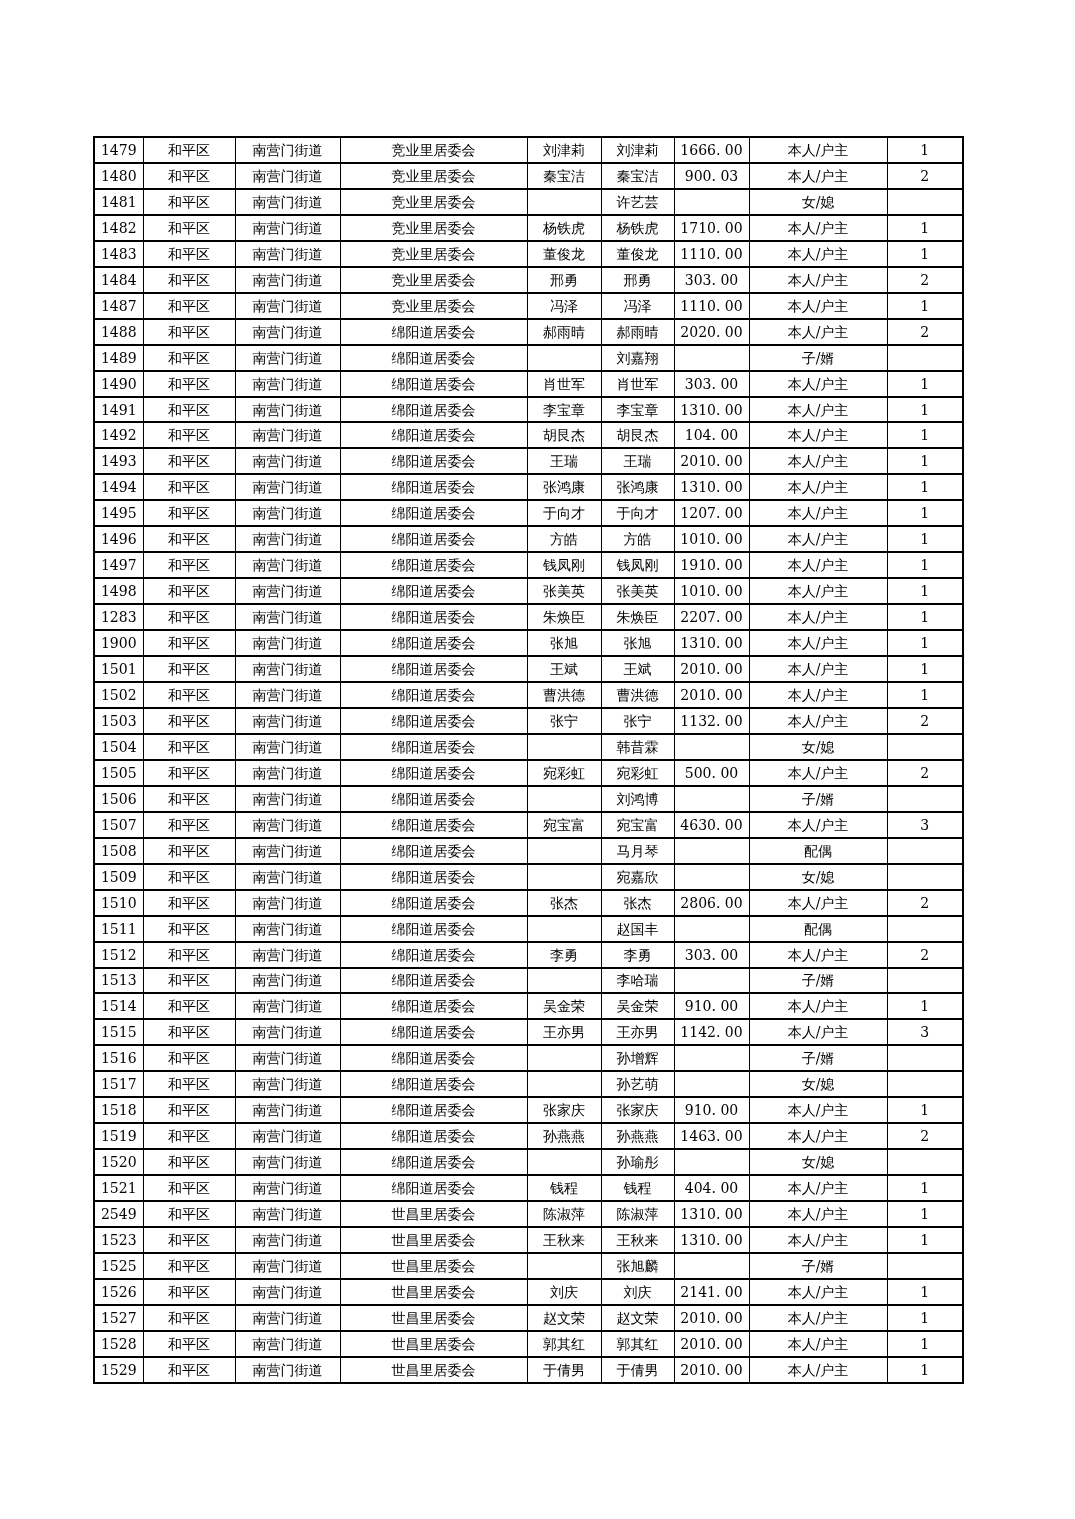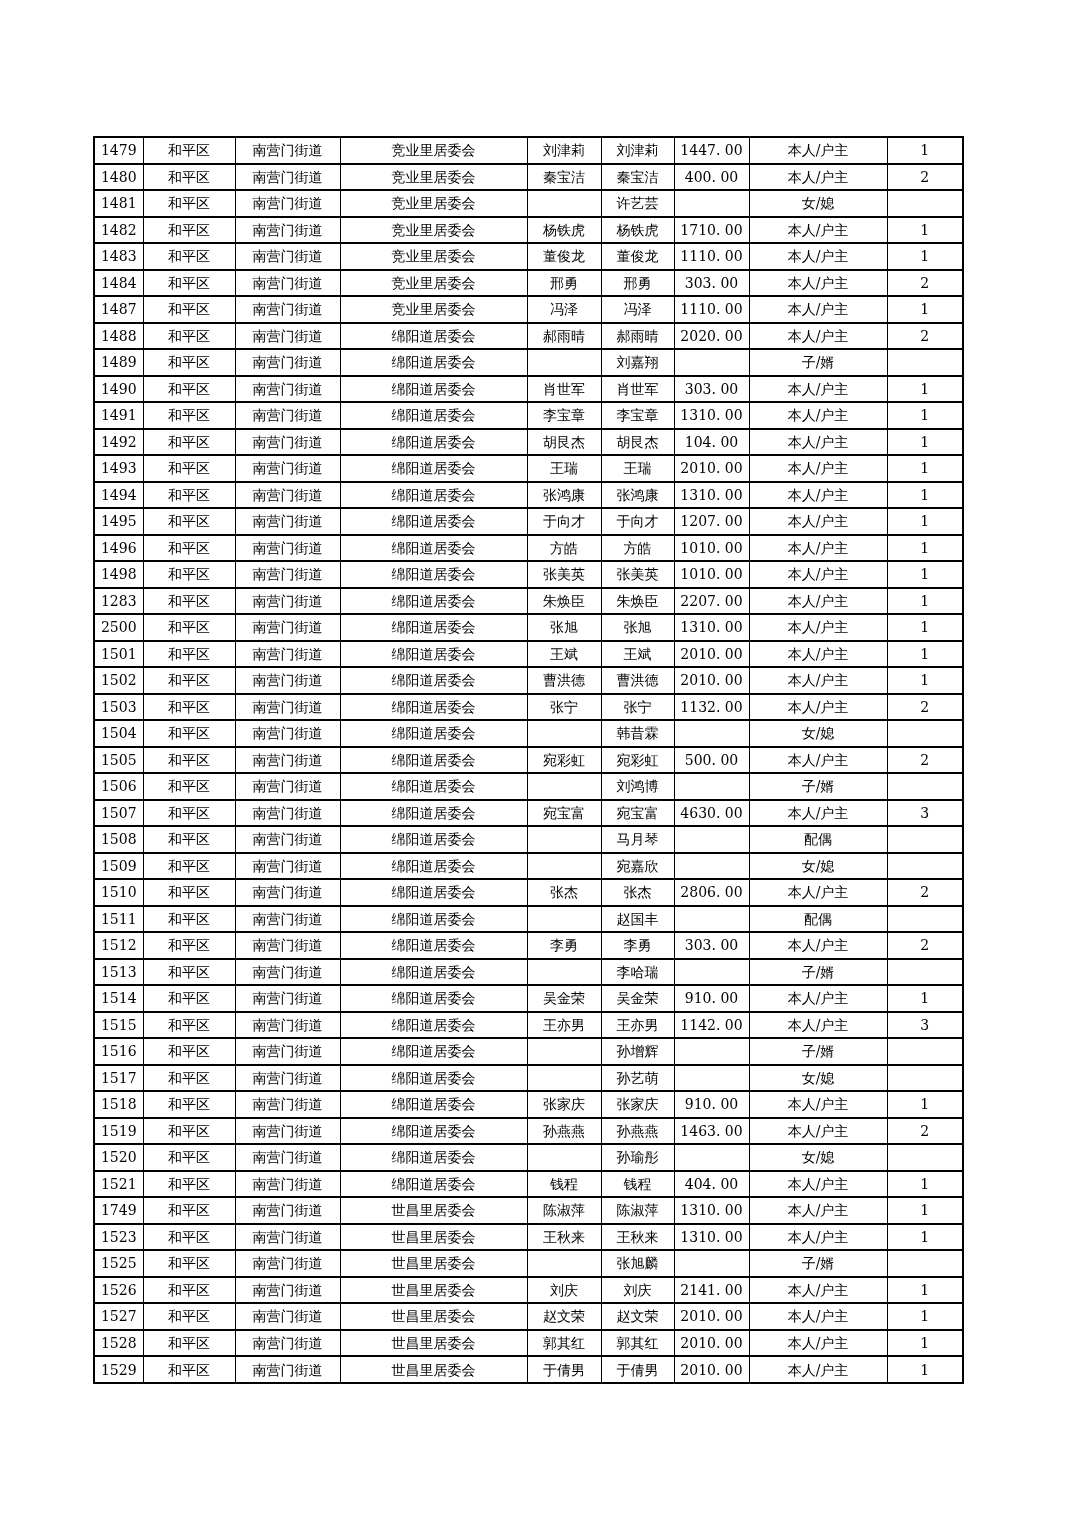--- a/index.html
+++ b/index.html
@@ -62,32 +62,32 @@
       <col style="width:76px">
     </colgroup>
     <tbody>
         <tr>
           <td>1479</td>
           <td>和平区</td>
           <td>南营门街道</td>
           <td>竞业里居委会</td>
           <td>刘津莉</td>
           <td>刘津莉</td>
-          <td>1447. 00</td>
+          <td>1666. 00</td>
           <td>本人/户主</td>
           <td>1</td>
         </tr>
         <tr>
           <td>1480</td>
           <td>和平区</td>
           <td>南营门街道</td>
           <td>竞业里居委会</td>
           <td>秦宝洁</td>
           <td>秦宝洁</td>
-          <td>400. 00</td>
+          <td>900. 03</td>
           <td>本人/户主</td>
           <td>2</td>
         </tr>
         <tr>
           <td>1481</td>
           <td>和平区</td>
           <td>南营门街道</td>
           <td>竞业里居委会</td>
           <td></td>
           <td>许艺芸</td>
@@ -232,20 +232,31 @@
           <td>和平区</td>
           <td>南营门街道</td>
           <td>绵阳道居委会</td>
           <td>方皓</td>
           <td>方皓</td>
           <td>1010. 00</td>
           <td>本人/户主</td>
           <td>1</td>
         </tr>
         <tr>
+          <td>1497</td>
+          <td>和平区</td>
+          <td>南营门街道</td>
+          <td>绵阳道居委会</td>
+          <td>钱凤刚</td>
+          <td>钱凤刚</td>
+          <td>1910. 00</td>
+          <td>本人/户主</td>
+          <td>1</td>
+        </tr>
+        <tr>
           <td>1498</td>
           <td>和平区</td>
           <td>南营门街道</td>
           <td>绵阳道居委会</td>
           <td>张美英</td>
           <td>张美英</td>
           <td>1010. 00</td>
           <td>本人/户主</td>
           <td>1</td>
         </tr>
@@ -254,21 +265,21 @@
           <td>和平区</td>
           <td>南营门街道</td>
           <td>绵阳道居委会</td>
           <td>朱焕臣</td>
           <td>朱焕臣</td>
           <td>2207. 00</td>
           <td>本人/户主</td>
           <td>1</td>
         </tr>
         <tr>
-          <td>2500</td>
+          <td>1900</td>
           <td>和平区</td>
           <td>南营门街道</td>
           <td>绵阳道居委会</td>
           <td>张旭</td>
           <td>张旭</td>
           <td>1310. 00</td>
           <td>本人/户主</td>
           <td>1</td>
         </tr>
         <tr>
@@ -496,21 +507,21 @@
           <td>和平区</td>
           <td>南营门街道</td>
           <td>绵阳道居委会</td>
           <td>钱程</td>
           <td>钱程</td>
           <td>404. 00</td>
           <td>本人/户主</td>
           <td>1</td>
         </tr>
         <tr>
-          <td>1749</td>
+          <td>2549</td>
           <td>和平区</td>
           <td>南营门街道</td>
           <td>世昌里居委会</td>
           <td>陈淑萍</td>
           <td>陈淑萍</td>
           <td>1310. 00</td>
           <td>本人/户主</td>
           <td>1</td>
         </tr>
         <tr>

